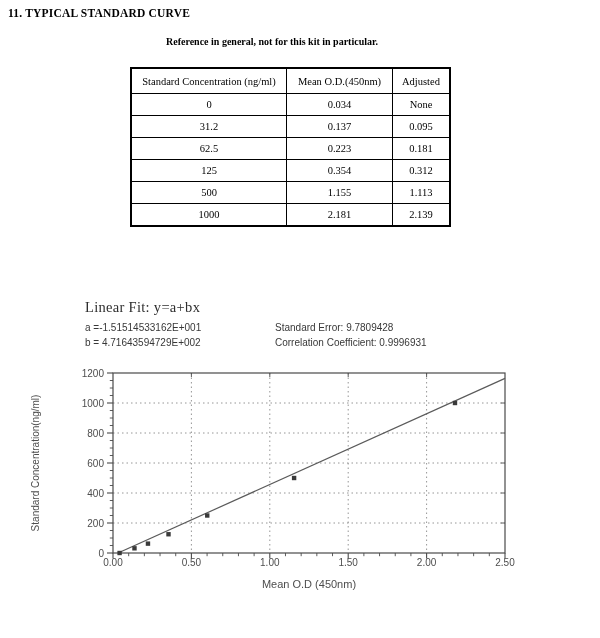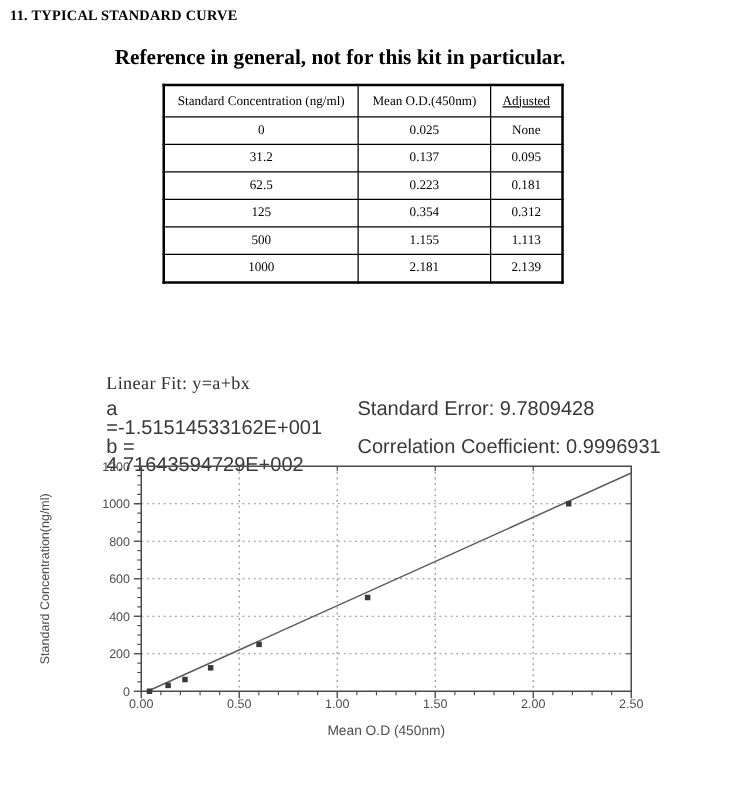--- a/index.html
+++ b/index.html
@@ -19,21 +19,21 @@
     font-weight: bold;
     color: #000000;
     letter-spacing: 0.2px;
   }
   .doc-subtitle {
     position: absolute;
     top: 36px;
     left: 0;
     width: 100%;
     text-align: center;
-    font-size: 17px;
+    font-size: 10px;
     font-weight: bold;
     color: #000000;
   }
   table.std-table {
     position: absolute;
     left: 130px;
     top: 67px;
     border-collapse: collapse;
     border: 2px solid #000000;
     font-size: 10.5px;
@@ -45,41 +45,41 @@
     text-align: center;
     vertical-align: middle;
     font-weight: normal;
     padding: 0 4px;
     white-space: nowrap;
   }
   table.std-table th { height: 24px; }
   table.std-table td { height: 21px; }
   .col-conc { width: 146px; }
   .col-od   { width: 97px;  }
-  .col-adj  { width: 48px; text-decoration: underline;  }
+  .col-adj  { width: 48px;  }
 
   .fit-block {
     position: absolute;
     left: 85px;
     top: 299px;
     font-family: "Liberation Sans", sans-serif;
     color: #333333;
   }
   .fit-title {
     font-size: 14.5px;
     letter-spacing: 0.3px;
     margin-bottom: 4px;
     color: #2e2e2e;
     font-family: Liberation Serif, serif;
   }
   .fit-grid {
     display: grid;
     grid-template-columns: 185px auto;
-    column-gap: 16px;
-    font-size: 16px;
+    column-gap: 5px;
+    font-size: 10px;
     line-height: 15px;
     color: #383838;
   }
   svg.chart {
     position: absolute;
     left: 0;
     top: 360px;
   }
 </style>
 </head>
@@ -95,21 +95,21 @@
     <thead>
       <tr>
         <th class="col-conc">Standard Concentration (ng/ml)</th>
         <th class="col-od">Mean O.D.(450nm)</th>
         <th class="col-adj">Adjusted</th>
       </tr>
     </thead>
     <tbody>
       <tr>
         <td>0</td>
-        <td>0.025</td>
+        <td>0.034</td>
         <td>None</td>
       </tr>
       <tr>
         <td>31.2</td>
         <td>0.137</td>
         <td>0.095</td>
       </tr>
       <tr>
         <td>62.5</td>
         <td>0.223</td>

